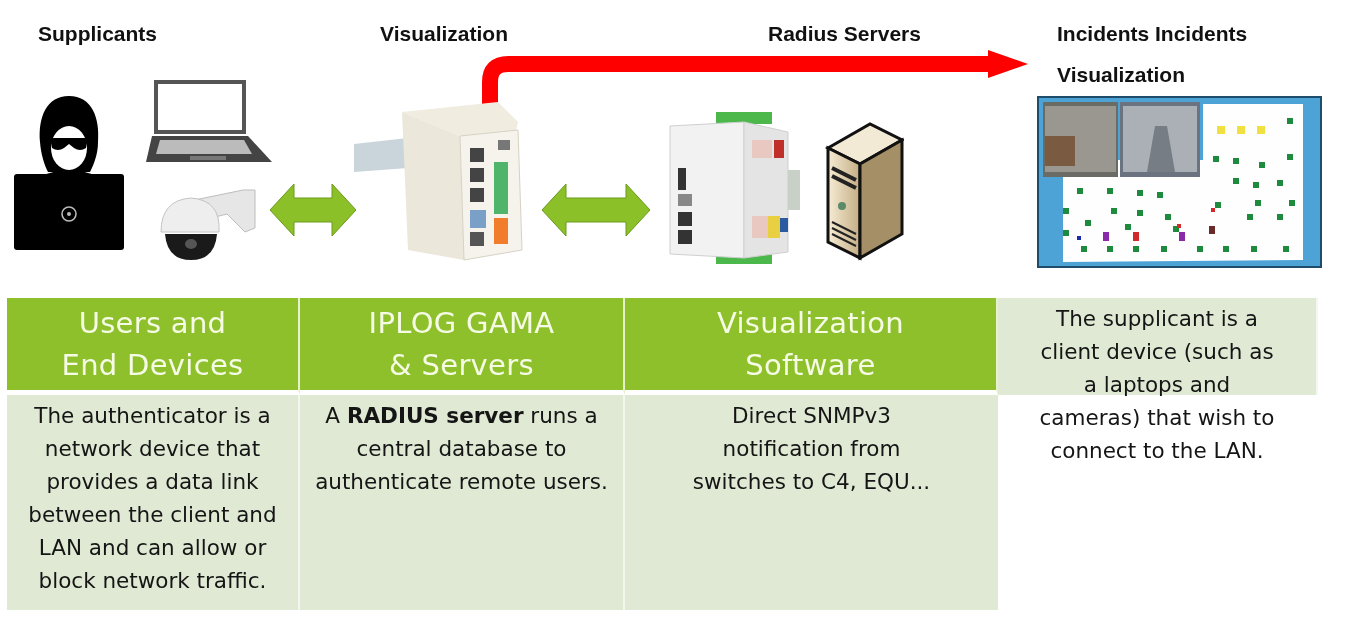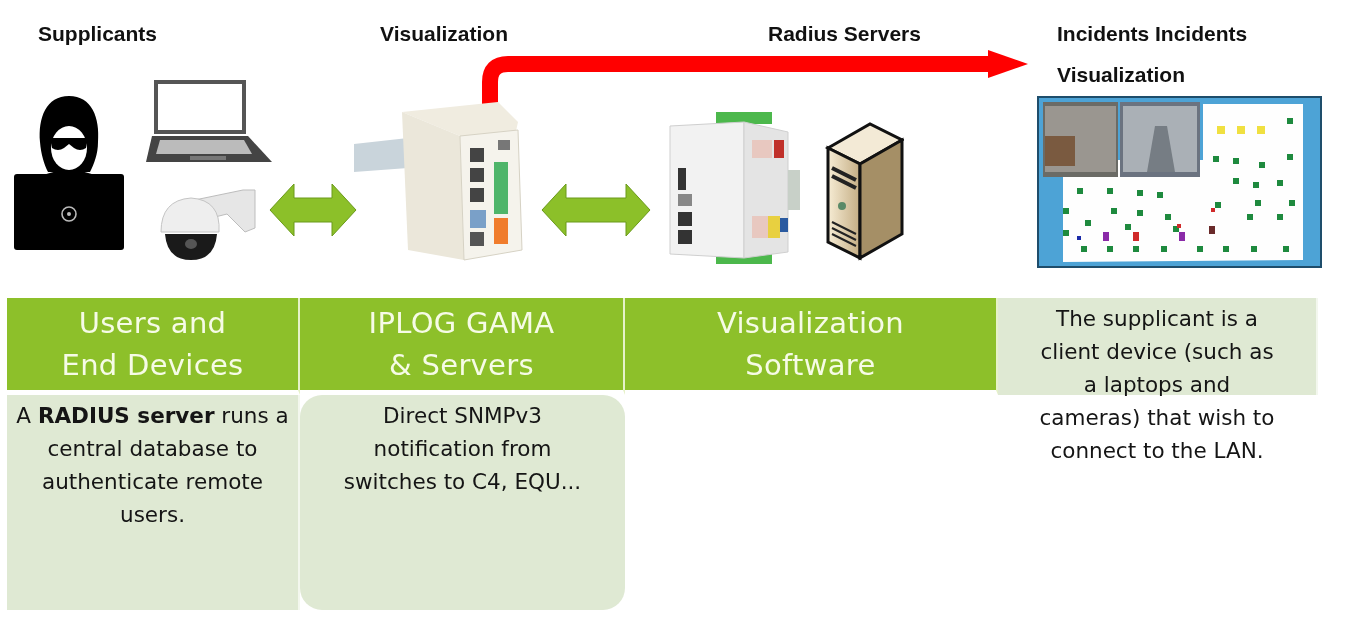--- a/index.html
+++ b/index.html
@@ -40,21 +40,21 @@
     border-right: 2px solid #e6f2c9; border-bottom: 5px solid #ffffff;
     white-space: pre-line; letter-spacing: 0.3px;
   }
   .th:last-child { border-right: none; }
   .td {
     background: #dfe9d3; color: #151515;
     font-family: "DejaVu Sans", sans-serif; font-size: 21.5px; line-height: 33px;
     text-align: center; padding-top: 4px;
     border-right: 2px solid #f3f7ee; white-space: pre-line;
   }
-  .td.last { border-right: none; border-radius: 22px; }
+  .td.last { border-right: none; }
   .td b { font-weight: bold; margin-top: 44px; }
 </style>
 </head>
 <body>
 
 <div id="t-supp" class="stage-title">Supplicants</div>
 <div id="t-auth" class="stage-title">Visualization</div>
 <div id="t-rad" class="stage-title">Radius Servers</div>
 <div id="t-sec" class="stage-title">Incidents Incidents</div>
 <div id="t-sec2" class="stage-title">Visualization</div>
@@ -212,19 +212,25 @@
   <div class="th">IPLOG GAMA
 &amp; Servers</div>
   <div class="th">Visualization
 Software</div>
 
   <div class="td">The supplicant is a
 client device (such as
 a laptops and
 cameras) that wish to
 connect to the LAN.</div>
+  <div class="td">The authenticator is a
+network device that
+provides a data link
+between the client and
+LAN and can allow or
+block network traffic.</div>
   <div class="td"><span>A </span><b>RADIUS server</b><span> runs a
 central database to
 authenticate remote users.</span></div>
   <div class="td last">Direct SNMPv3
 notification from
 switches to C4, EQU...</div>
 </div>
 
 </body></html>

